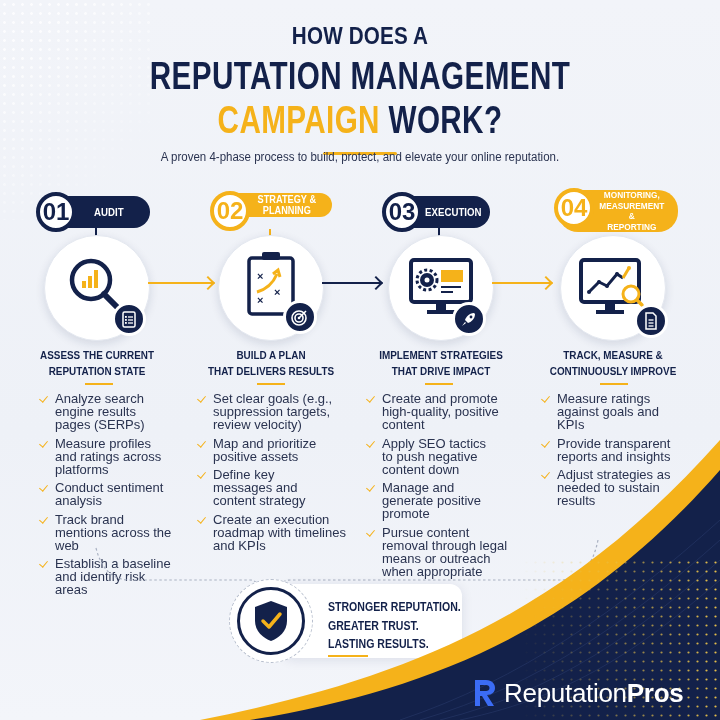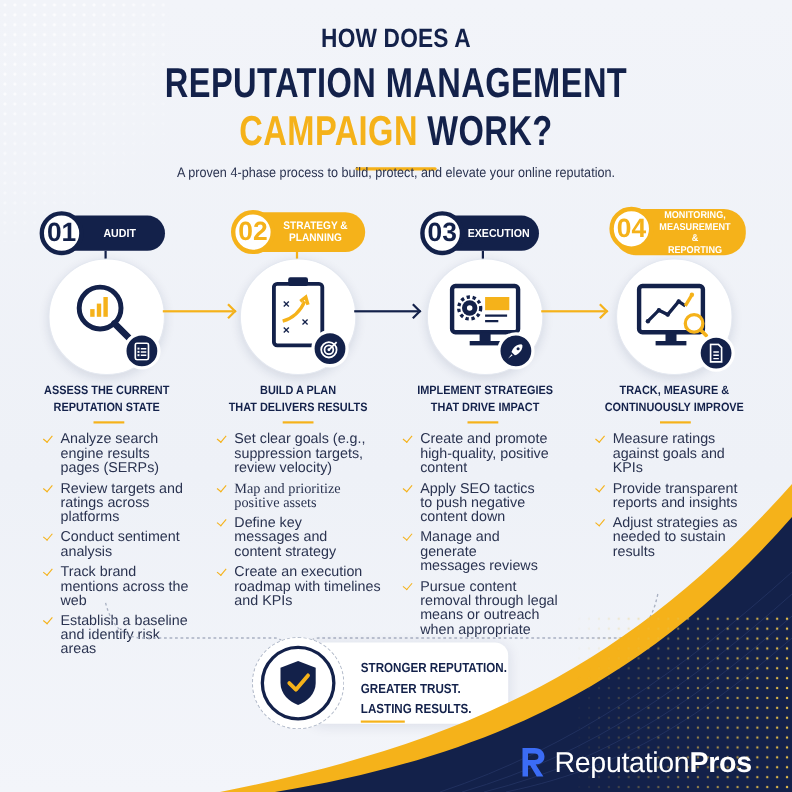--- a/index.html
+++ b/index.html
@@ -126,21 +126,21 @@
       <line x1="8" y1="7" x2="13" y2="7" stroke="#fff" stroke-width="1.3"></line>
       <line x1="8" y1="10" x2="13" y2="10" stroke="#fff" stroke-width="1.3"></line>
       <line x1="8" y1="13" x2="13" y2="13" stroke="#fff" stroke-width="1.3"></line>
       <rect x="5" y="6" width="1.8" height="1.8" fill="#fff"></rect>
       <rect x="5" y="9" width="1.8" height="1.8" fill="#fff"></rect>
       <rect x="5" y="12" width="1.8" height="1.8" fill="#fff"></rect>
     </svg>
 </div>
 <div class="arrow gold" style="left:148px; top:282px; width:64px;"></div>
 
-<div class="pill gold" style="left:214px; top:193px; width:118px; height:36px; border-radius:18px;">
+<div class="pill gold" style="left:214px; top:193px; width:118px; height:24px; border-radius:18px;">
   <div class="pill-num" style="top:-2px;">02</div>
   <div class="pill-label"><span>STRATEGY &amp;</span><br><span>PLANNING</span></div>
 </div>
 <div class="connector gold" style="left:269px; top:229px; height:20px;"></div>
 <div class="circle" style="left:218px; top:235px;">
   <svg width="106" height="106" viewBox="0 0 106 106">
     <rect x="30" y="22" width="44" height="56" rx="3" fill="none" stroke="#13214a" stroke-width="3.5"></rect>
     <rect x="43" y="16" width="18" height="8" rx="2" fill="#13214a"></rect>
     <text x="38" y="44" font-family="Liberation Sans, sans-serif" font-weight="700" font-size="11" fill="#13214a">×</text>
     <text x="55" y="60" font-family="Liberation Sans, sans-serif" font-weight="700" font-size="11" fill="#13214a">×</text>
@@ -220,35 +220,35 @@
 <div class="phase-title" style="left:356px;"><span>IMPLEMENT STRATEGIES</span><br><span>THAT DRIVE IMPACT</span></div>
 <div class="phase-title" style="left:528px;"><span>TRACK, MEASURE &amp;</span><br><span>CONTINUOUSLY IMPROVE</span></div>
 
 <div class="title-rule" style="left:85px;"></div>
 <div class="title-rule" style="left:257px;"></div>
 <div class="title-rule" style="left:425px;"></div>
 <div class="title-rule" style="left:600px;"></div>
 
 <ul class="bullets" style="left:38px; width:135px;">
   <li>Analyze search engine results pages (SERPs)</li>
-  <li>Review targets and ratings across platforms</li>
+  <li>Measure profiles and ratings across platforms</li>
   <li>Conduct sentiment analysis</li>
   <li>Track brand mentions across the web</li>
   <li>Establish a baseline and identify risk areas</li>
 </ul>
 <ul class="bullets" style="left:196px; width:158px;">
   <li>Set clear goals (e.g., suppression targets, review velocity)</li>
-  <li style="padding-right:36px;font-family:Liberation Serif, serif;">Map and prioritize positive assets</li>
+  <li style="padding-right:36px;">Map and prioritize positive assets</li>
   <li style="padding-right:30px;">Define key messages and content strategy</li>
   <li>Create an execution roadmap with timelines and KPIs</li>
 </ul>
 <ul class="bullets" style="left:365px; width:150px;">
   <li>Create and promote high-quality, positive content</li>
   <li style="padding-right:20px;">Apply SEO tactics to push negative content down</li>
-  <li style="padding-right:20px;">Manage and generate messages reviews</li>
+  <li style="padding-right:20px;">Manage and generate positive promote</li>
   <li>Pursue content removal through legal means or outreach when appropriate</li>
 </ul>
 <ul class="bullets" style="left:540px; width:140px;">
   <li>Measure ratings against goals and KPIs</li>
   <li>Provide transparent reports and insights</li>
   <li>Adjust strategies as needed to sustain results</li>
 </ul>
 
 <svg style="position:absolute; left:0; top:0;" width="720" height="720">
   <path d="M96 548 Q104 580 130 580 L250 580 Q258 580 262 594" fill="none" stroke="#a9b1c2" stroke-width="1.2" stroke-dasharray="2.5 2.5"></path>

